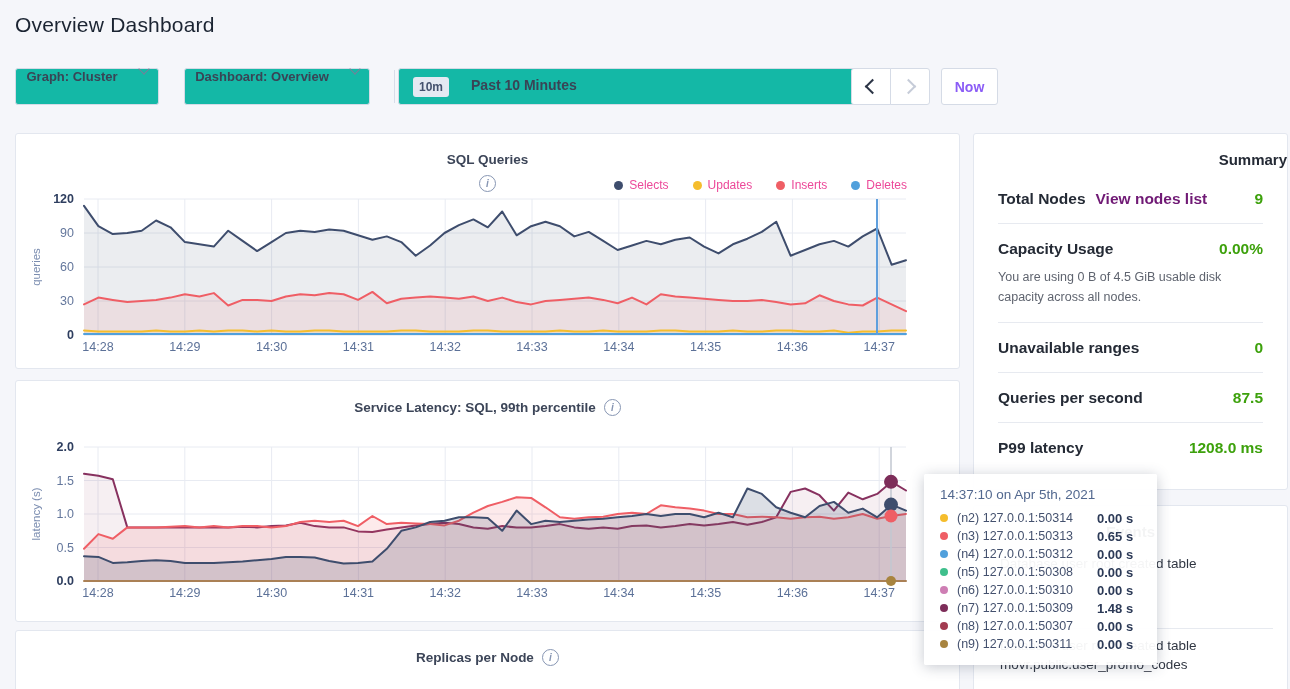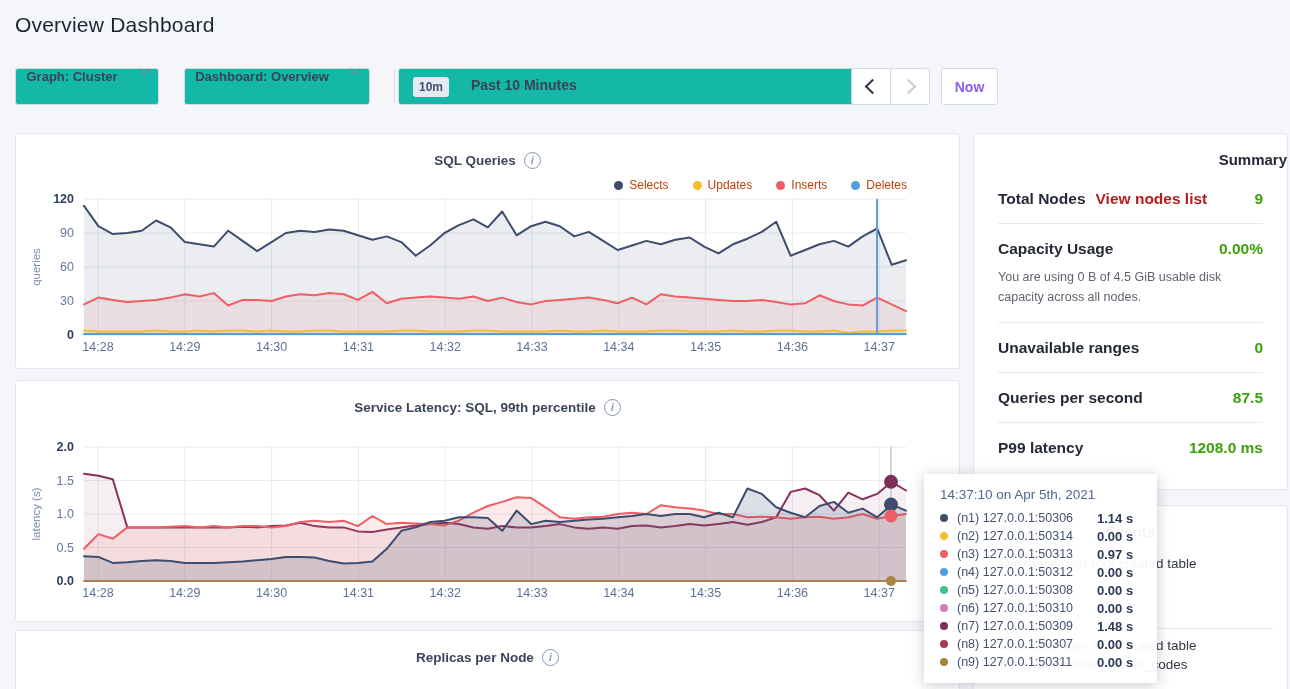--- a/index.html
+++ b/index.html
@@ -22,30 +22,30 @@
   .arr.left{transform:rotate(45deg);margin-left:3px;}
   .arr.right{transform:rotate(-135deg);margin-right:3px;border-color:#c6ccd8;}
   .nowbtn{color:#8b5cf6;font-weight:bold;font-size:14px;}
   
   .panel{background:#fff;border:1px solid #e3e7ef;border-radius:3px;box-sizing:border-box;}
   .ctitle{width:100%;text-align:center;font-size:13.5px;font-weight:bold;color:#3c4558;
           display:flex;align-items:center;justify-content:center;gap:8px;}
   .info-icon{width:15px;height:15px;border:1px solid #8796b3;border-radius:50%;display:inline-flex;
              align-items:center;justify-content:center;font-size:10px;font-weight:bold;color:#8796b3;
              font-style:italic;cursor:pointer;}
-  .legend{display:flex;gap:24px;align-items:center;font-size:12px;color:#c2410c;}
+  .legend{display:flex;gap:24px;align-items:center;font-size:12px;color:#ec4899;}
   .legend .item{display:flex;align-items:center;gap:6px;cursor:pointer;}
   .dot{width:9px;height:9px;border-radius:50%;}
   
   .sum-title{text-align:right;font-size:15px;font-weight:bold;color:#242a35;padding-top:17px;}
   .sum-row{margin:0 24px;padding:16px 0 15px 0;border-bottom:1px solid #e7eaf0;}
   .sum-row:last-child{border-bottom:none;}
   .sum-line{display:flex;align-items:baseline;}
   .sum-label{font-size:15.5px;font-weight:bold;color:#242a35;}
-  .sum-link{font-size:15.5px;font-weight:bold;color:#b91c1c;margin-left:10px;cursor:pointer;}
+  .sum-link{font-size:15.5px;font-weight:bold;color:#701a75;margin-left:10px;cursor:pointer;}
   .sum-value{margin-left:auto;font-size:15.5px;font-weight:bold;color:#3da10c;}
   .sum-desc{margin-top:9px;font-size:12.5px;line-height:1.6;color:#5f646f;}
   
   .ev-title{text-align:center;font-size:15px;font-weight:bold;color:#242a35;padding-top:17px;}
   .ev-line{position:absolute;left:26px;font-size:13.5px;color:#303642;white-space:nowrap;}
   .ev-div{position:absolute;left:24px;right:14px;height:1px;background:#e7eaf0;}
   
   #tooltip{left:924px;top:474px;width:233px;background:rgba(255,255,255,.95);border-radius:2px;
            box-shadow:0 2px 14px rgba(50,60,85,.28);padding:13px 4px 12px 16px;z-index:20;box-sizing:border-box;}
   .tt-head{font-size:13.5px;color:#52688f;margin-bottom:7px;}
@@ -80,21 +80,21 @@
     <span class="arr left"></span>
   </div>
   <div class="abs arrowbtn" style="left:890px;top:68px;width:40px;border-radius:0 3px 3px 0;">
     <span class="arr right"></span>
   </div>
   <div class="abs arrowbtn nowbtn" style="left:941px;top:68px;width:57px;border-radius:3px;">
     <span>Now</span>
   </div>
 
   <div class="abs panel" style="left:15px;top:133px;width:945px;height:236px;">
-    <div class="ctitle abs" style="top:18px;">
+    <div class="ctitle abs" style="top:18px;flex-direction:column;">
       <span>SQL Queries</span>
       <span class="info-icon">i</span>
     </div>
     <div class="legend abs" id="sql-legend" style="top:44px;right:52px;">
         <div class="item">
           <span class="dot" style="background:#3e4d6d"></span>
           <span>Selects</span>
         </div>
         <div class="item">
           <span class="dot" style="background:#f5bd2d"></span>
@@ -254,33 +254,28 @@
     <div class="ev-line" style="top:50px;">Database user root created table</div>
     <div class="ev-div" style="top:122px;"></div>
     <div class="ev-line" style="top:132px;">Database user root created table</div>
     <div class="ev-line" style="top:151px;">movr.public.user_promo_codes</div>
   </div>
 
   <div class="abs" id="tooltip">
     <div class="tt-head">14:37:10 on Apr 5th, 2021</div>
     <div id="tt-rows">
         <div class="tt-row">
-          <span class="tt-dot" style="background:#3e4d6d"></span>
-          <span class="tt-name">(n1) 127.0.0.1:50306</span>
-          <span class="tt-val">1.14 s</span>
-        </div>
-        <div class="tt-row">
           <span class="tt-dot" style="background:#f5bd2d"></span>
           <span class="tt-name">(n2) 127.0.0.1:50314</span>
           <span class="tt-val">0.00 s</span>
         </div>
         <div class="tt-row">
           <span class="tt-dot" style="background:#ef5e65"></span>
           <span class="tt-name">(n3) 127.0.0.1:50313</span>
-          <span class="tt-val">0.97 s</span>
+          <span class="tt-val">0.65 s</span>
         </div>
         <div class="tt-row">
           <span class="tt-dot" style="background:#51a0dc"></span>
           <span class="tt-name">(n4) 127.0.0.1:50312</span>
           <span class="tt-val">0.00 s</span>
         </div>
         <div class="tt-row">
           <span class="tt-dot" style="background:#3fbf8c"></span>
           <span class="tt-name">(n5) 127.0.0.1:50308</span>
           <span class="tt-val">0.00 s</span>

